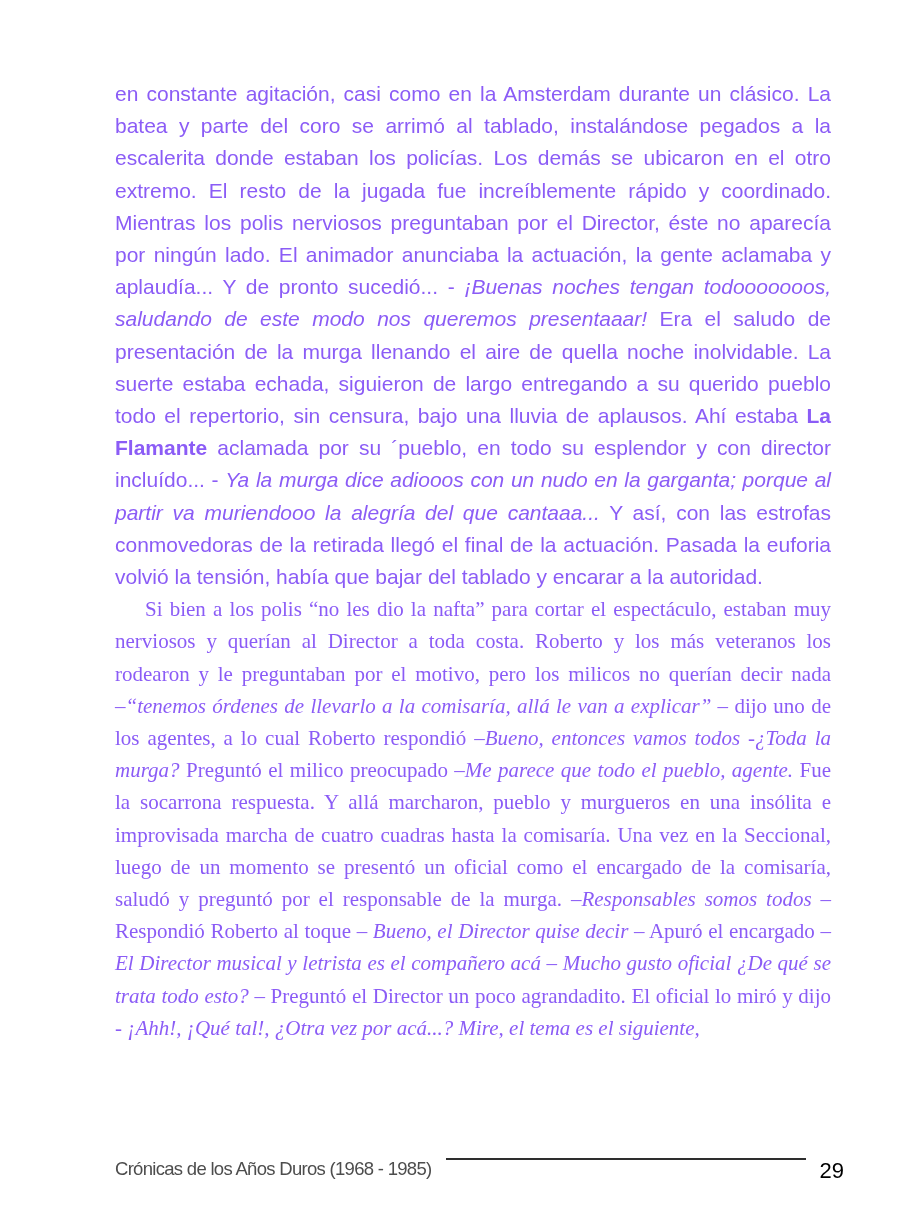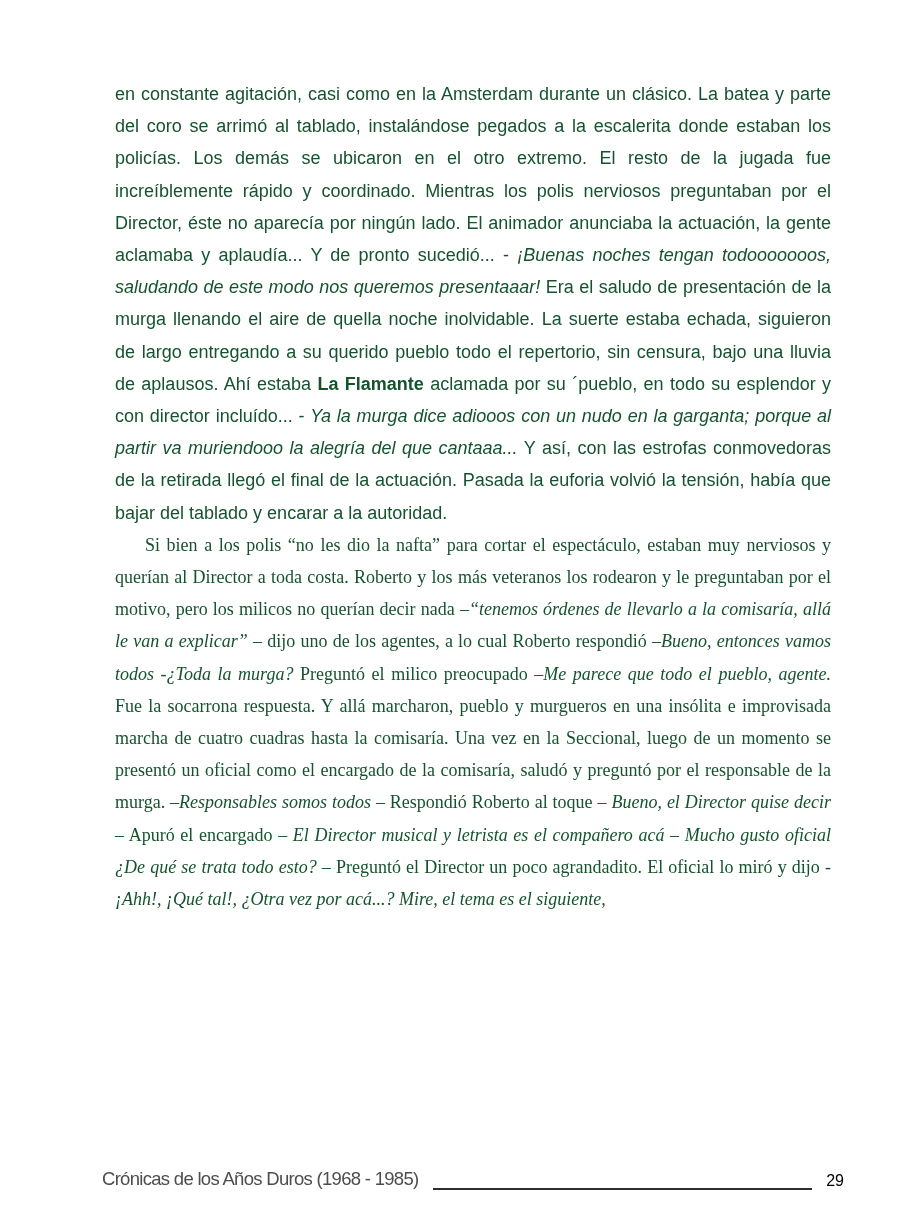--- a/index.html
+++ b/index.html
@@ -14,59 +14,59 @@
     background: #ffffff;
     margin: 0 auto;
     font-family: "Liberation Sans", sans-serif;
     overflow: hidden;
   }
   .body-text {
     position: absolute;
     left: 115px;
     top: 78px;
     width: 716px;
-    font-size: 18px;
+    font-size: 21px;
     line-height: 32.2px;
-    color: #14532d;
+    color: #8b5cf6;
     text-align: justify;
   }
   .body-text p {
     margin: 0;
     padding: 0;
   }
   .body-text p.indent {
     text-indent: 30px;
     font-family: Liberation Serif, serif;
   }
   .seg-regular { font-style: normal; font-weight: normal; }
   .seg-italic  { font-style: italic; font-weight: normal; }
   .seg-bold    { font-style: normal; font-weight: bold; }
   .footer {
     position: absolute;
-    left: 102px;
+    left: 115px;
     right: 68px;
     top: 1158px;
     height: 32px;
     display: flex;
-    align-items: flex-end;
+    align-items: flex-start;
   }
   .footer-title {
     font-size: 18.5px;
     color: #4d4d4d;
     letter-spacing: -0.7px;
     white-space: nowrap;
   }
   .footer-rule {
     flex: 1;
     height: 2px;
     background: #2e2e2e;
     margin: 0 14px;
   }
   .footer-page {
-    font-size: 16px;
+    font-size: 22px;
     color: #000000;
   }
 </style>
 </head>
 <body>
 
 <div class="page">
 
   <div class="body-text">
       <p><span class="seg-regular">en constante agitación, casi como en la Amsterdam durante un clásico. La batea y parte del coro se arrimó al tablado, instalándose pegados a la escalerita donde estaban los policías. Los demás se ubicaron en el otro extremo. El resto de la jugada fue increíblemente rápido y coordinado. Mientras los polis nerviosos preguntaban por el Director, éste no aparecía por ningún lado. El animador anunciaba la actuación, la gente aclamaba y aplaudía... Y de pronto sucedió... - </span><span class="seg-italic">¡Buenas noches tengan todooooooos, saludando de este modo nos queremos presentaaar!</span><span class="seg-regular"> Era el saludo de presentación de la murga llenando el aire de quella noche inolvidable. La suerte estaba echada, siguieron de largo entregando a su querido pueblo todo el repertorio, sin censura, bajo una lluvia de aplausos. Ahí estaba </span><span class="seg-bold">La Flamante</span><span class="seg-regular"> aclamada por su ´pueblo, en todo su esplendor y con director incluído... - </span><span class="seg-italic">Ya la murga dice adiooos con un nudo en la garganta; porque al partir va muriendooo la alegría del que cantaaa...</span><span class="seg-regular"> Y así, con las estrofas conmovedoras de la retirada llegó el final de la actuación. Pasada la euforia volvió la tensión, había que bajar del tablado y encarar a la autoridad.</span></p>

